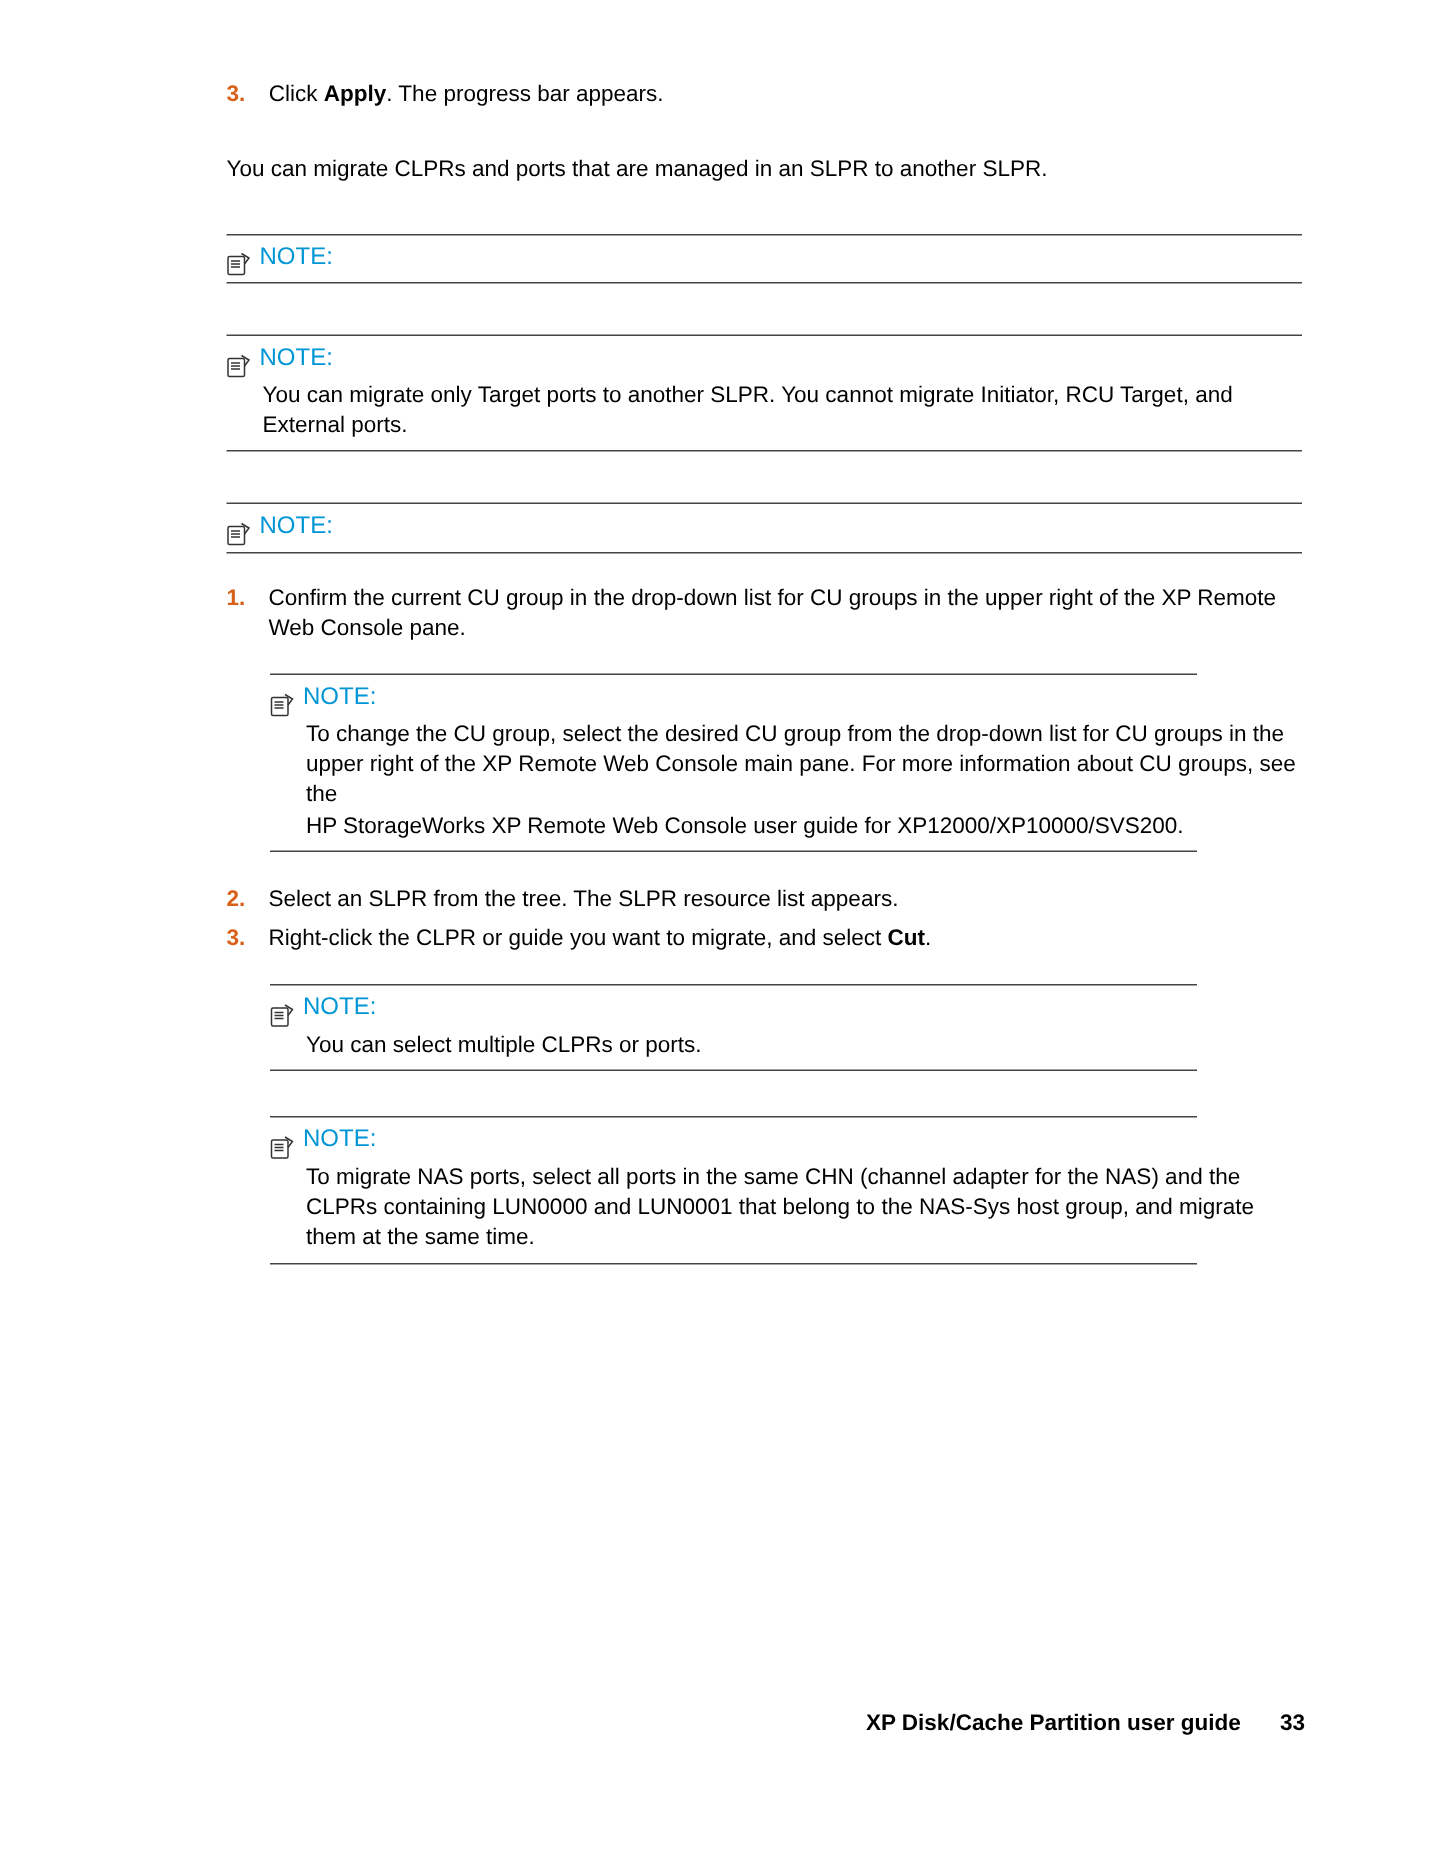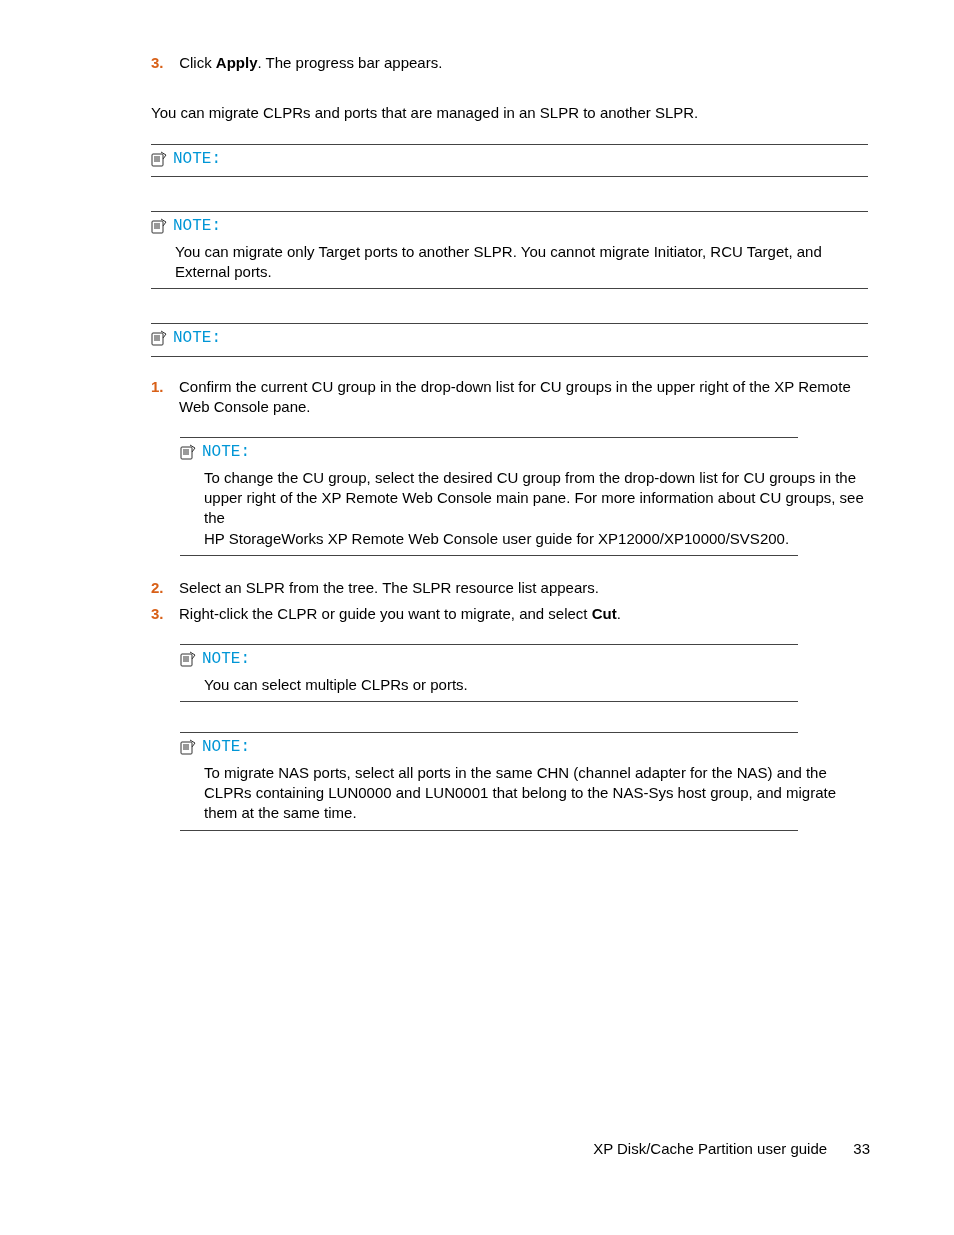--- a/index.html
+++ b/index.html
@@ -33,43 +33,42 @@
   }
   h1.section-heading {
     color: #0096d6;
     font-weight: 300;
     font-size: 31px;
     margin: 0 0 8px 0;
     letter-spacing: 0.2px;
   }
   .intro {
     margin-left: 67px;
-    margin-bottom: 20px;
+    margin-bottom: 32px;
   }
   .note-block {
     margin-left: 67px;
     padding-right: 2px;
   }
   .note-block.indented {
     margin-left: 96px;
   }
   .note-block .rule {
     border-top: 1px solid #444;
     margin: 0 0 4px 0;
     width: 100%;
   }
   .note-block.indented .rule {
     width: 618px;
   }
   .note-head {
     display: flex;
-    align-items: flex-start;
+    align-items: flex-end;
     gap: 6px;
     margin-bottom: 4px;
-    font-family: Liberation Mono, monospace;
   }
   .note-label {
     color: #0096d6;
     font-size: 16px;
     font-weight: 400;
   }
   .note-body {
     margin-left: 24px;
     margin-bottom: 6px;
   }
@@ -90,20 +89,21 @@
   }
   .step-item .num { flex: 0 0 28px; color: #d86018; font-weight: bold; }
   .step-item .txt { flex: 1; }
   .gap-after-steps { height: 14px; }
   .footer {
     position: absolute;
     bottom: 76px;
     right: 84px;
     font-size: 15px;
     color: #000;
+    font-weight: bold;
   }
   .footer .pnum { margin-left: 22px; }
   .note-icon {
     width: 16px; height: 16px;
     position: relative;
     top: 2px;
   }
   .note-icon svg { width: 16px; height: 16px; }
   b { font-weight: bold; }
 </style>

